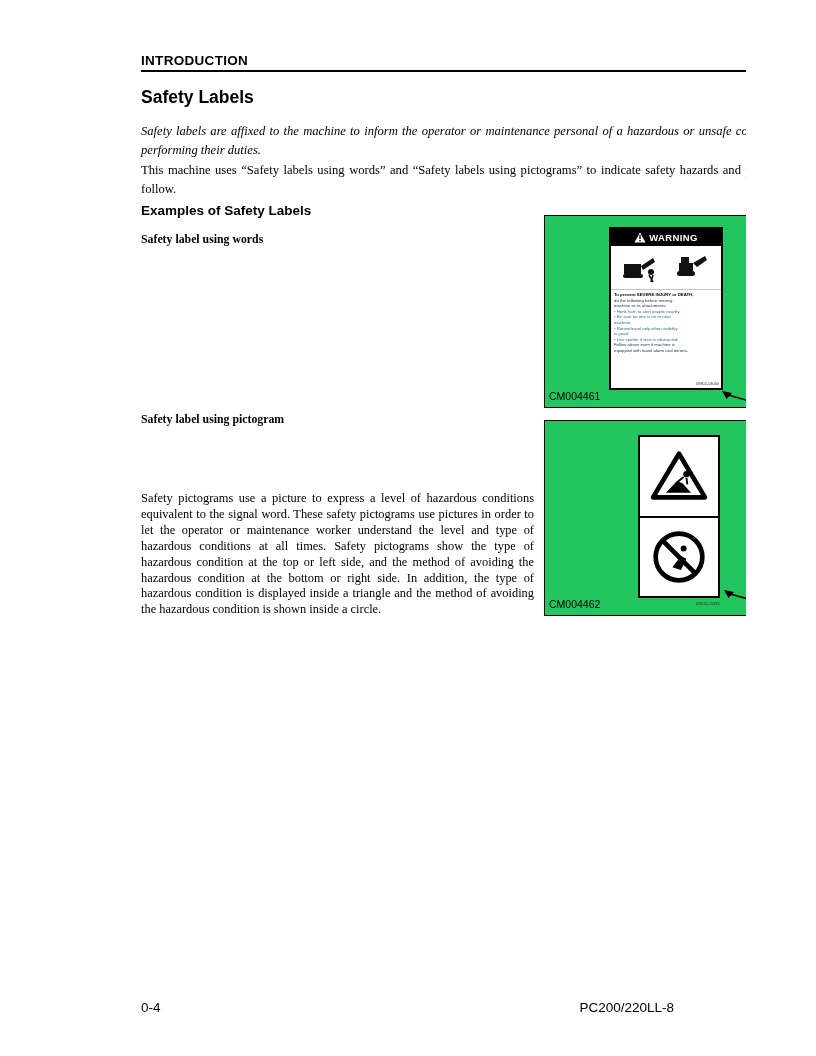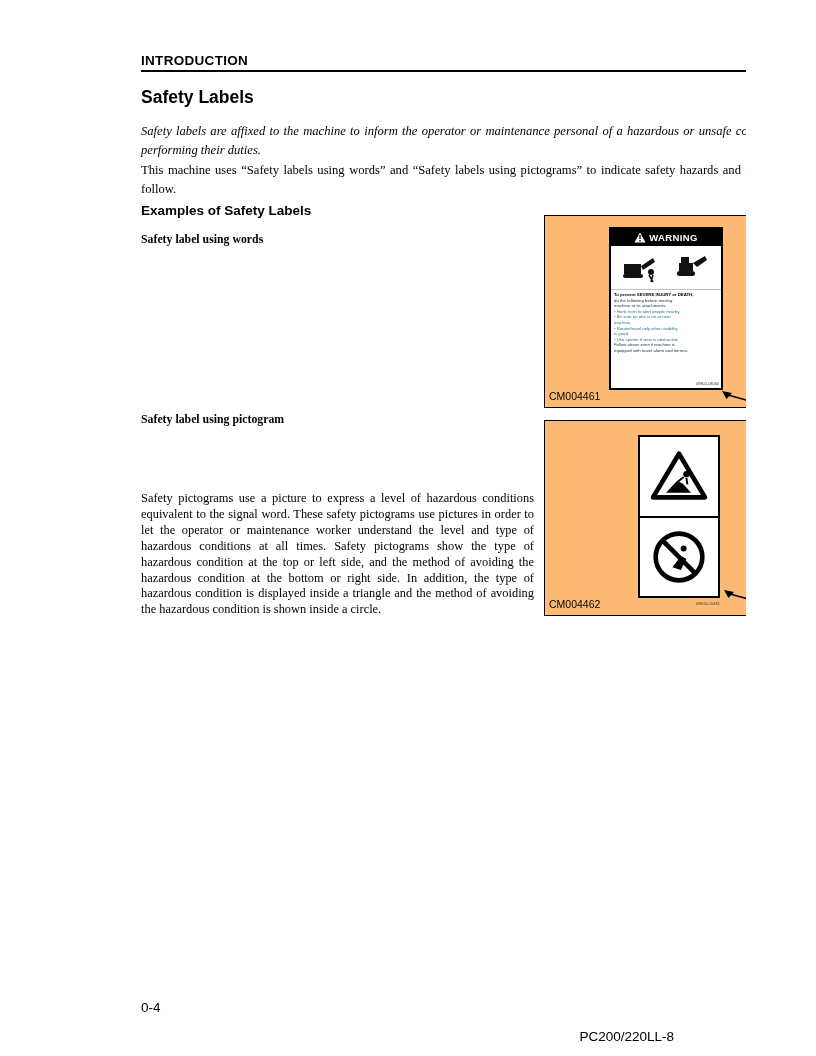--- a/index.html
+++ b/index.html
@@ -20,21 +20,21 @@
   .p1 { left:71px; top:122px;font-style:italic; }
   .p2 { left:71px; top:161px; }
   .sect { left:71px; top:203px; font:700 13.5px "Liberation Sans", sans-serif; }
   .sub { font:700 11.8px "Liberation Serif", serif; }
   .sub1 { left:71px; top:232px; }
   .sub2 { left:71px; top:412px; }
   .p3 { left:71px; top:447px; width:393px; font-size:12.4px; line-height:15.9px; text-align:justify;margin-top:44px; }
 
   .watermark { left:255px; top:379px; font:700 25px "Liberation Serif", serif; color:#7d7d7d; z-index:5; letter-spacing:.5px; }
 
-  .figure { border:1.5px solid #000; background:#fdba74; }
+  .figure { border:1.5px solid #000; background:#22c55e; }
   .fig1 { left:474px; top:215px; width:266px; height:193px; }
   .fig2 { left:474px; top:420px; width:266px; height:196px; }
 
   
   .wlabel { position:absolute; left:64px; top:11px; width:114px; height:163px; border:2px solid #000; background:#fff; display:flex; flex-direction:column; }
   .wl-head { height:17px; background:#000; color:#fff; display:flex; align-items:center; justify-content:center; gap:3px; flex:0 0 auto; }
   .wl-head .wl-word { font:700 9.5px "Liberation Sans", sans-serif; letter-spacing:.4px; }
   .wl-pictos { height:44px; display:flex; align-items:center; justify-content:center; gap:10px; border-bottom:1px solid #c2c2c2; flex:0 0 auto; }
   .wl-text { padding:2px 3px 0; }
   .wl-text .wl-line { font:4.3px/5.6px "Liberation Sans", sans-serif; color:#15323c; }
@@ -48,21 +48,21 @@
   .fig2 .partno { right:5px; bottom:14px; }
   .partno .partno-text { font:10.5px "Liberation Sans", sans-serif; }
 
   
   .plabel { position:absolute; left:93px; top:14px; width:82px; height:163px; border:2.5px solid #000; background:#fff; display:flex; flex-direction:column; }
   .pl-top { flex:1; display:flex; align-items:center; justify-content:center; border-bottom:2px solid #000; }
   .pl-bot { flex:1; display:flex; align-items:center; justify-content:center; }
   .pl-code { position:absolute; left:93px; top:180px; width:82px; text-align:right; font:4px "Liberation Sans", sans-serif; color:#333; }
 
   .footer-left { left:71px; top:1000px; font:13.5px "Liberation Sans", sans-serif; }
-  .footer-right { right:72px; top:1029px; font:13.5px "Liberation Sans", sans-serif; }
+  .footer-right { right:72px; top:1000px; font:13.5px "Liberation Sans", sans-serif; }
 </style>
 </head>
 <body>
 
 <div class="page">
 
   <div class="abs chapter">INTRODUCTION</div>
   <div class="abs rule"></div>
 
   <div class="abs title">Safety Labels</div>

